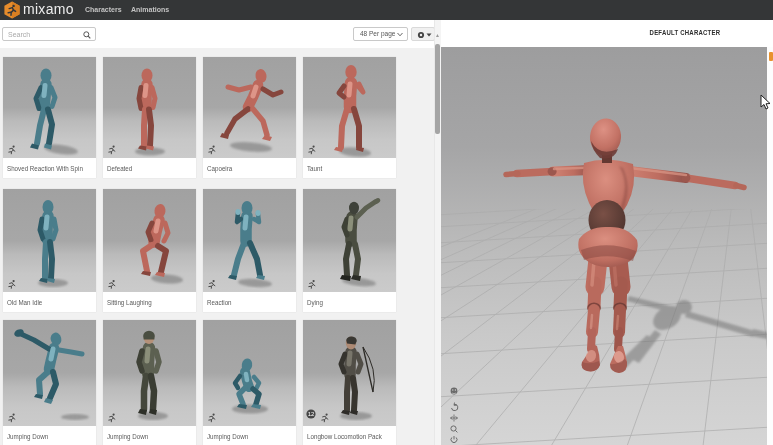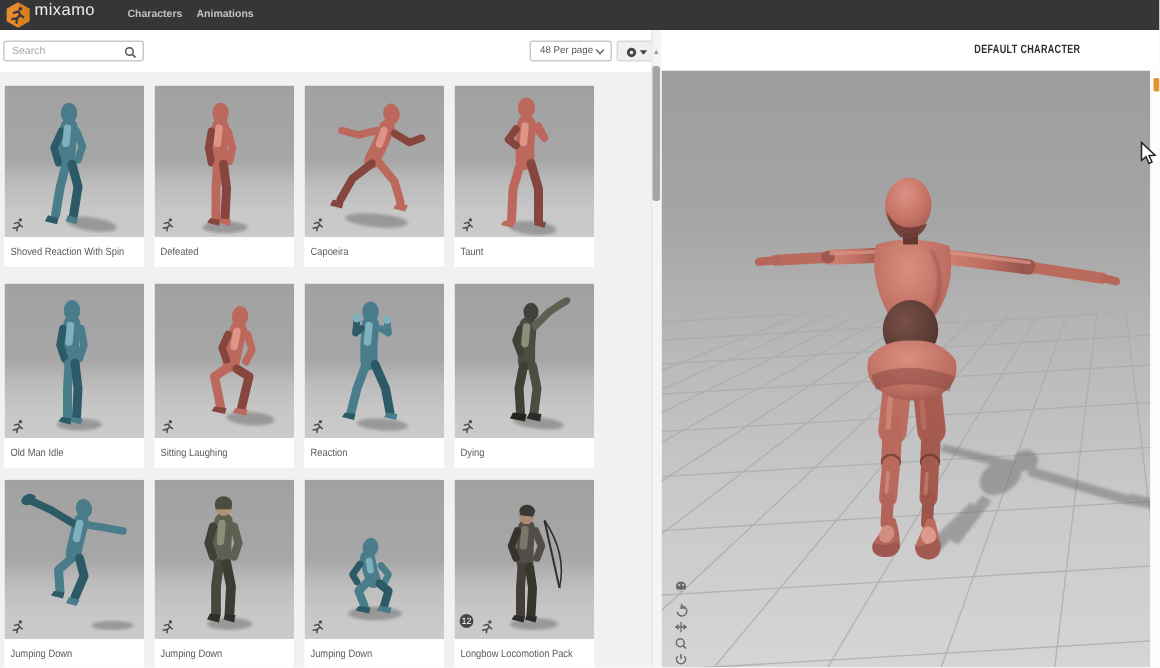--- a/index.html
+++ b/index.html
@@ -1,20 +1,20 @@
 <!DOCTYPE html>
 <html><head>
 <meta charset="utf-8">
 <style>
 *{margin:0;padding:0;box-sizing:border-box}
 body{width:773px;height:445px;overflow:hidden;position:relative;font-family:"Liberation Sans",sans-serif;background:#fff}
 .abs{position:absolute}
 #nav{left:0;top:0;width:773px;height:20px;background:#343637}
 #navlogo{left:3px;top:1px}
-#mixamo{left:23px;top:1px;font-size:11px;color:#ededed;letter-spacing:.3px}
+#mixamo{left:23px;top:1px;font-size:14px;color:#ededed;letter-spacing:.3px}
 .navlink{top:6px;font-size:7px;font-weight:bold;color:#c4c4c4}
 #toolbar{left:0;top:20px;width:441px;height:28px;background:#fff}
 #search{left:2px;top:27px;width:94px;height:14px;border:1px solid #c9c9c9;border-radius:2px;background:#fff}
 #search span{position:absolute;left:5px;top:3px;font-size:7px;color:#a9a9a9}
 #persel{left:353px;top:27px;width:55px;height:14px;border:1px solid #c9c9c9;border-radius:2px;background:#fff;font-size:6.5px;color:#555;line-height:12px;padding-left:6px}
 #gearbtn{left:411px;top:27px;width:24px;height:14px;border:1px solid #d9d9d9;border-radius:2px;background:#f0f0f0}
 #leftcontent{left:0;top:48px;width:434px;height:397px;background:#f1f1f1}
 #sbar{left:434px;top:20px;width:7px;height:425px;background:#f4f4f4;border-left:1px solid #e8e8e8}
 #sthumb{left:435px;top:44px;width:5px;height:90px;background:#a5a5a5;border-radius:2px}
 #sarrow{left:434px;top:31px;width:7px;height:8px;font-size:5px;color:#999;text-align:center;line-height:8px}

